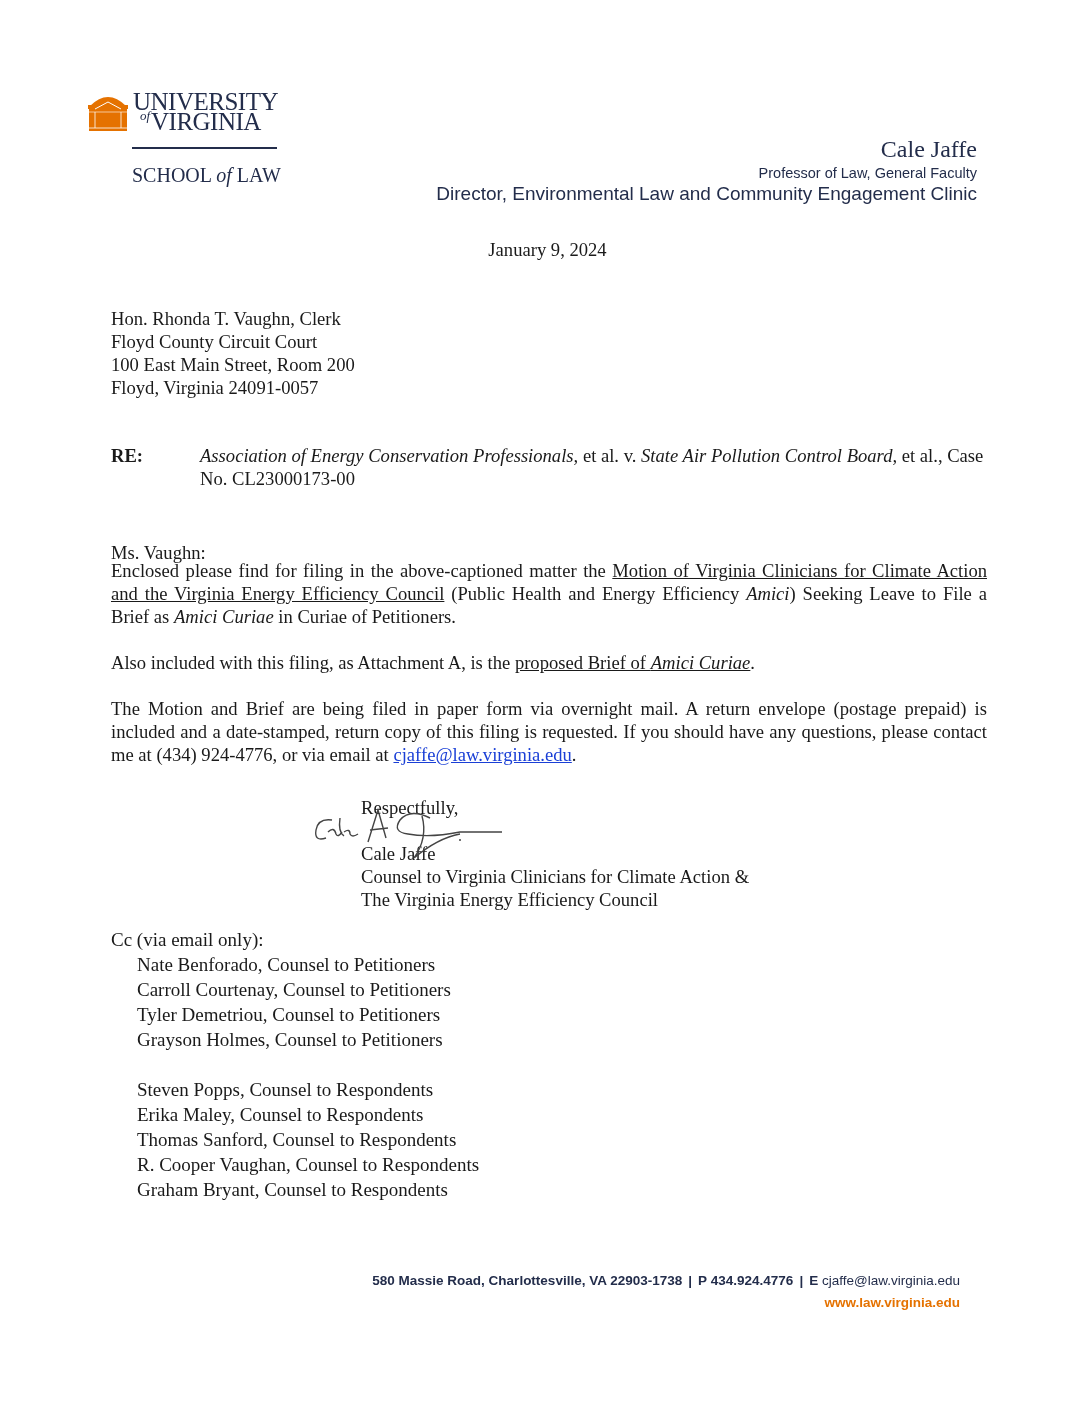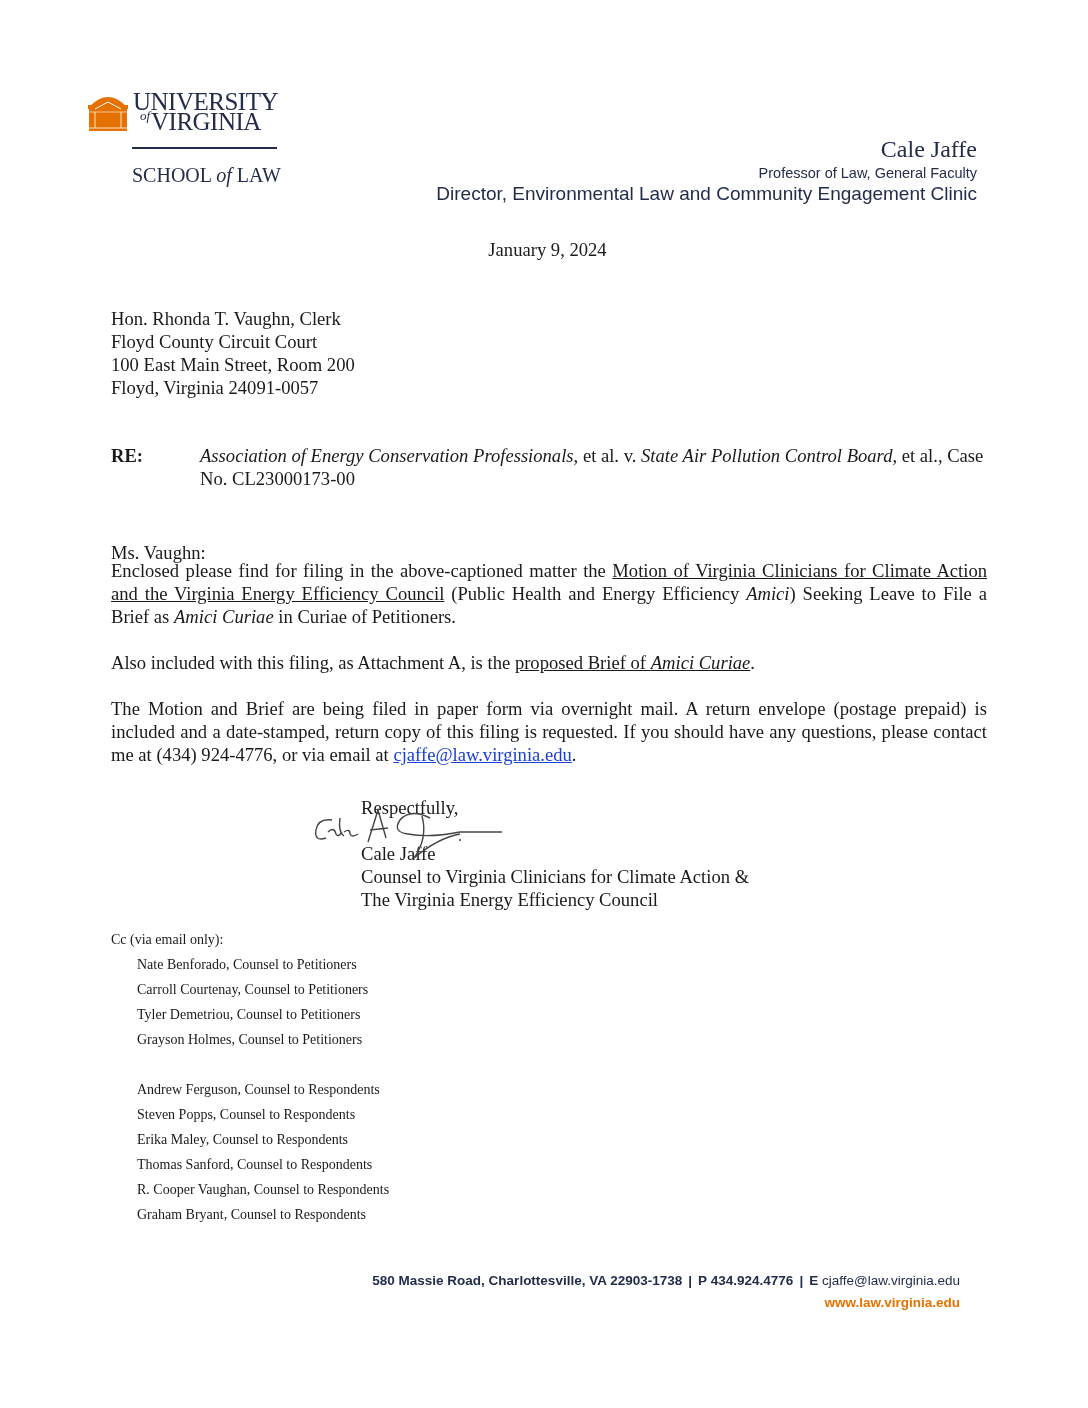--- a/index.html
+++ b/index.html
@@ -32,21 +32,21 @@
   #salutation { left: 111px; top: 513px; margin-top: 28px; }
   #para1 { left: 111px; top: 559px; width: 876px; text-align: justify; }
   #para2 { left: 111px; top: 651px; width: 876px; }
   #para3 { left: 111px; top: 697px; width: 876px; text-align: justify; }
   .ul { text-decoration: underline; }
   a.email { color: #1a3fd6; text-decoration: underline; }
 
   #closing { left: 329px; top: 796px; margin-left: 32px; }
   #signature { left: 310px; top: 798px; width: 200px; height: 70px; }
 
-  #cc { left: 111px; top: 927px; font-size: 14px; line-height: 25px; }
+  #cc { left: 111px; top: 927px; font-size: 19px; line-height: 25px; }
   #cc .cc-item { padding-left: 26px; }
   #cc .cc-gap { height: 25px; }
 
   #footer-addr { right: 128px; top: 1273px; font-size: 13.5px; font-weight: bold; color: #232d4b; text-align: right; white-space: nowrap; }
   #footer-addr .sep { padding: 0 6px; }
   #footer-web { right: 128px; top: 1295px; font-size: 13.5px; font-weight: bold; color: #e57200; text-align: right; }
 </style>
 </head>
 <body>
 
@@ -120,21 +120,20 @@
   <circle cx="150" cy="42" r="1" fill="#444"></circle>
 </svg>
 
 <div id="cc" class="abs serif">
   <div>Cc (via email only):</div>
   <div class="cc-item">Nate Benforado, Counsel to Petitioners</div>
   <div class="cc-item">Carroll Courtenay, Counsel to Petitioners</div>
   <div class="cc-item">Tyler Demetriou, Counsel to Petitioners</div>
   <div class="cc-item">Grayson Holmes, Counsel to Petitioners</div>
   <div class="cc-gap"></div>
-  <div class="cc-item">Andrew Ferguson, Counsel to Respondents</div>
   <div class="cc-item">Steven Popps, Counsel to Respondents</div>
   <div class="cc-item">Erika Maley, Counsel to Respondents</div>
   <div class="cc-item">Thomas Sanford, Counsel to Respondents</div>
   <div class="cc-item">R. Cooper Vaughan, Counsel to Respondents</div>
   <div class="cc-item">Graham Bryant, Counsel to Respondents</div>
 </div>
 
 <div id="footer-addr" class="abs sans">
   <span>580 Massie Road, Charlottesville, VA 22903-1738</span><span class="sep">|</span><span>P</span>&nbsp;<span>434.924.4776</span><span class="sep">|</span><span>E</span>&nbsp;<span style="font-weight:normal;">cjaffe@law.virginia.edu</span>
 </div>

